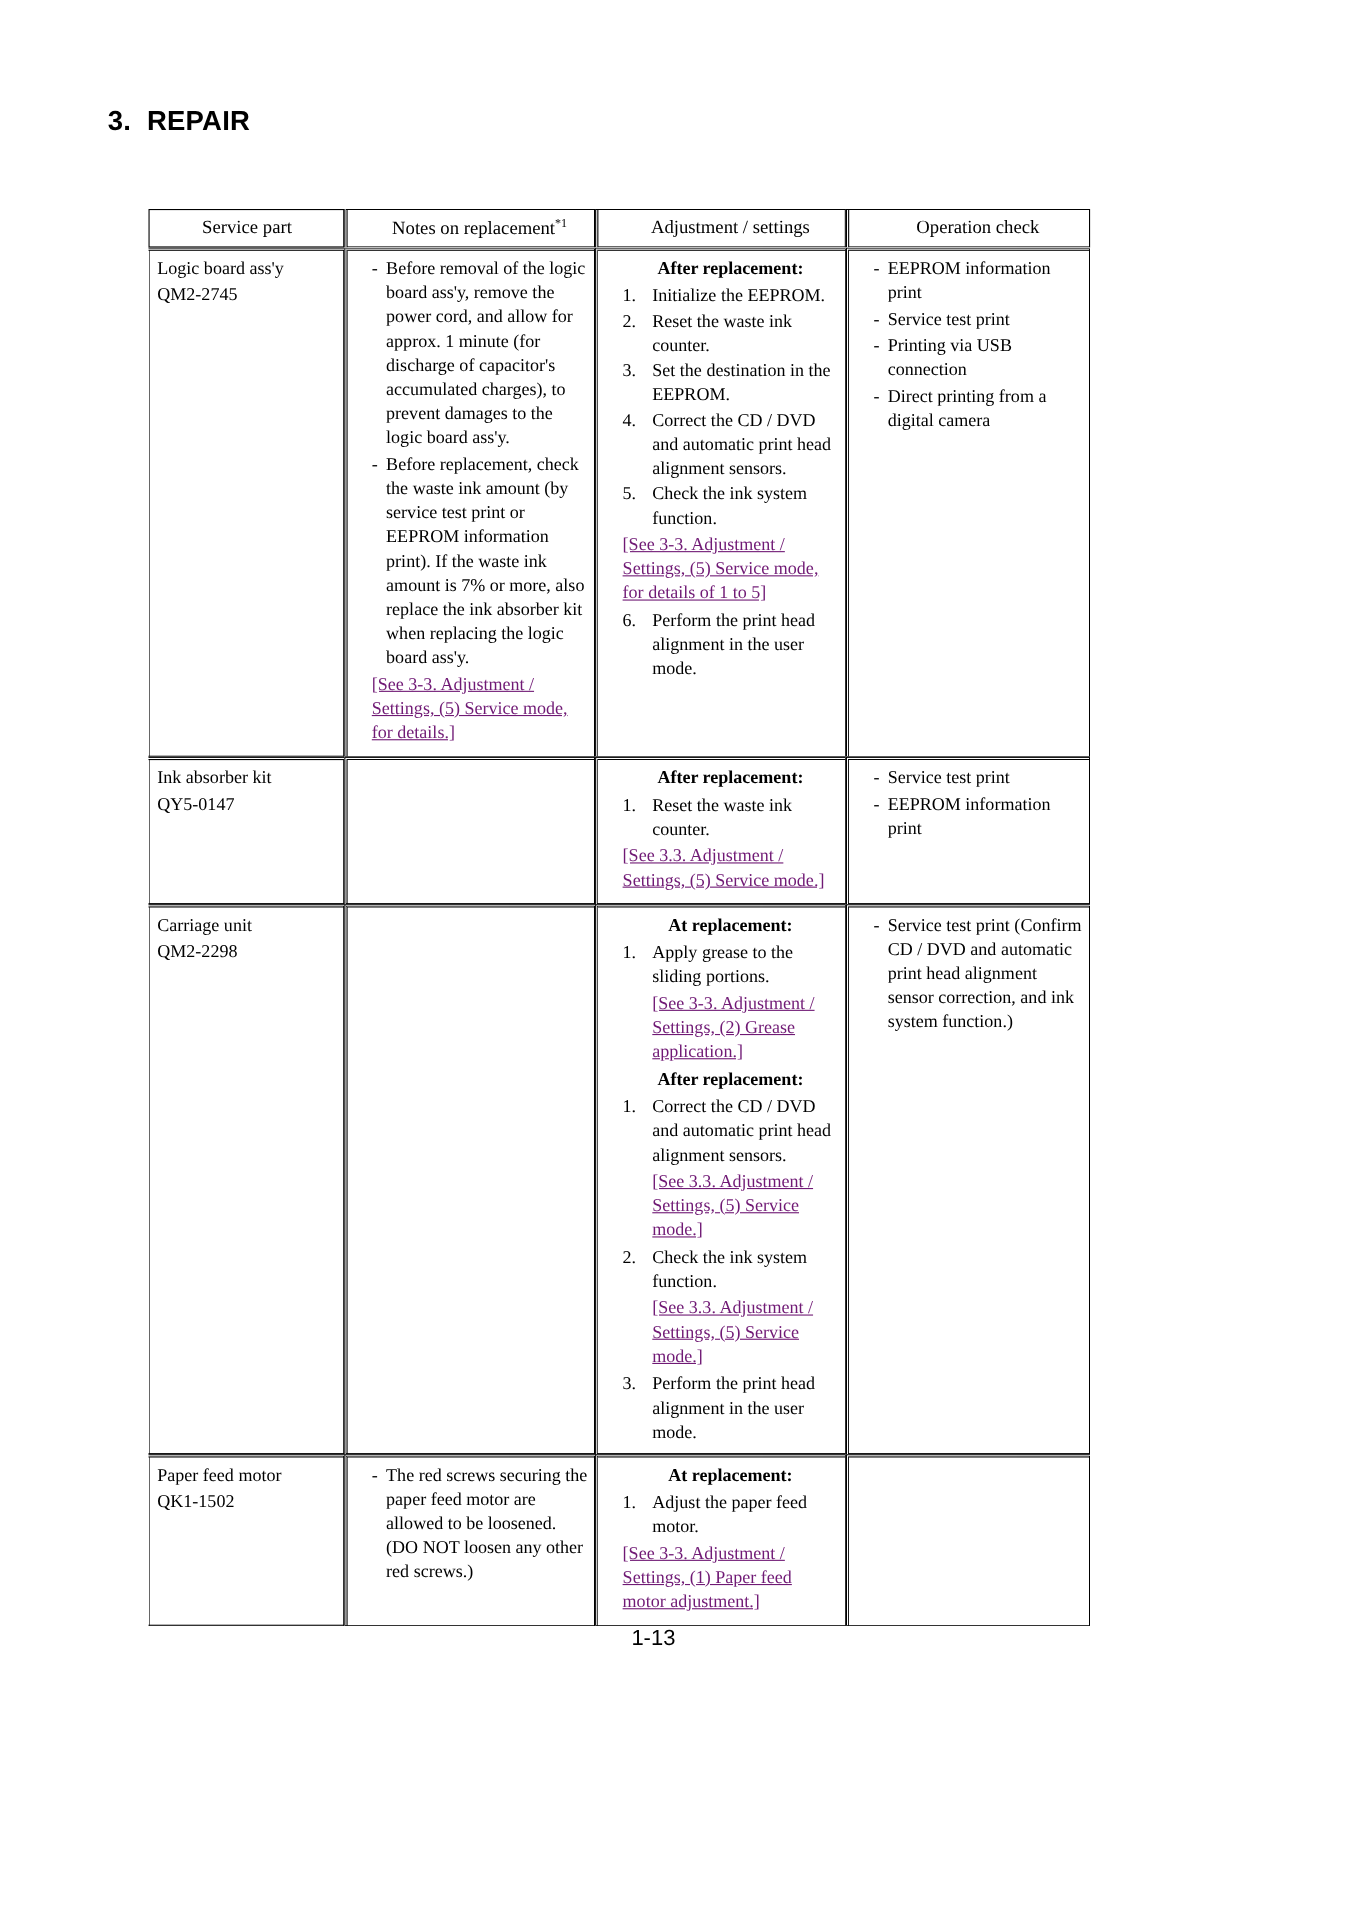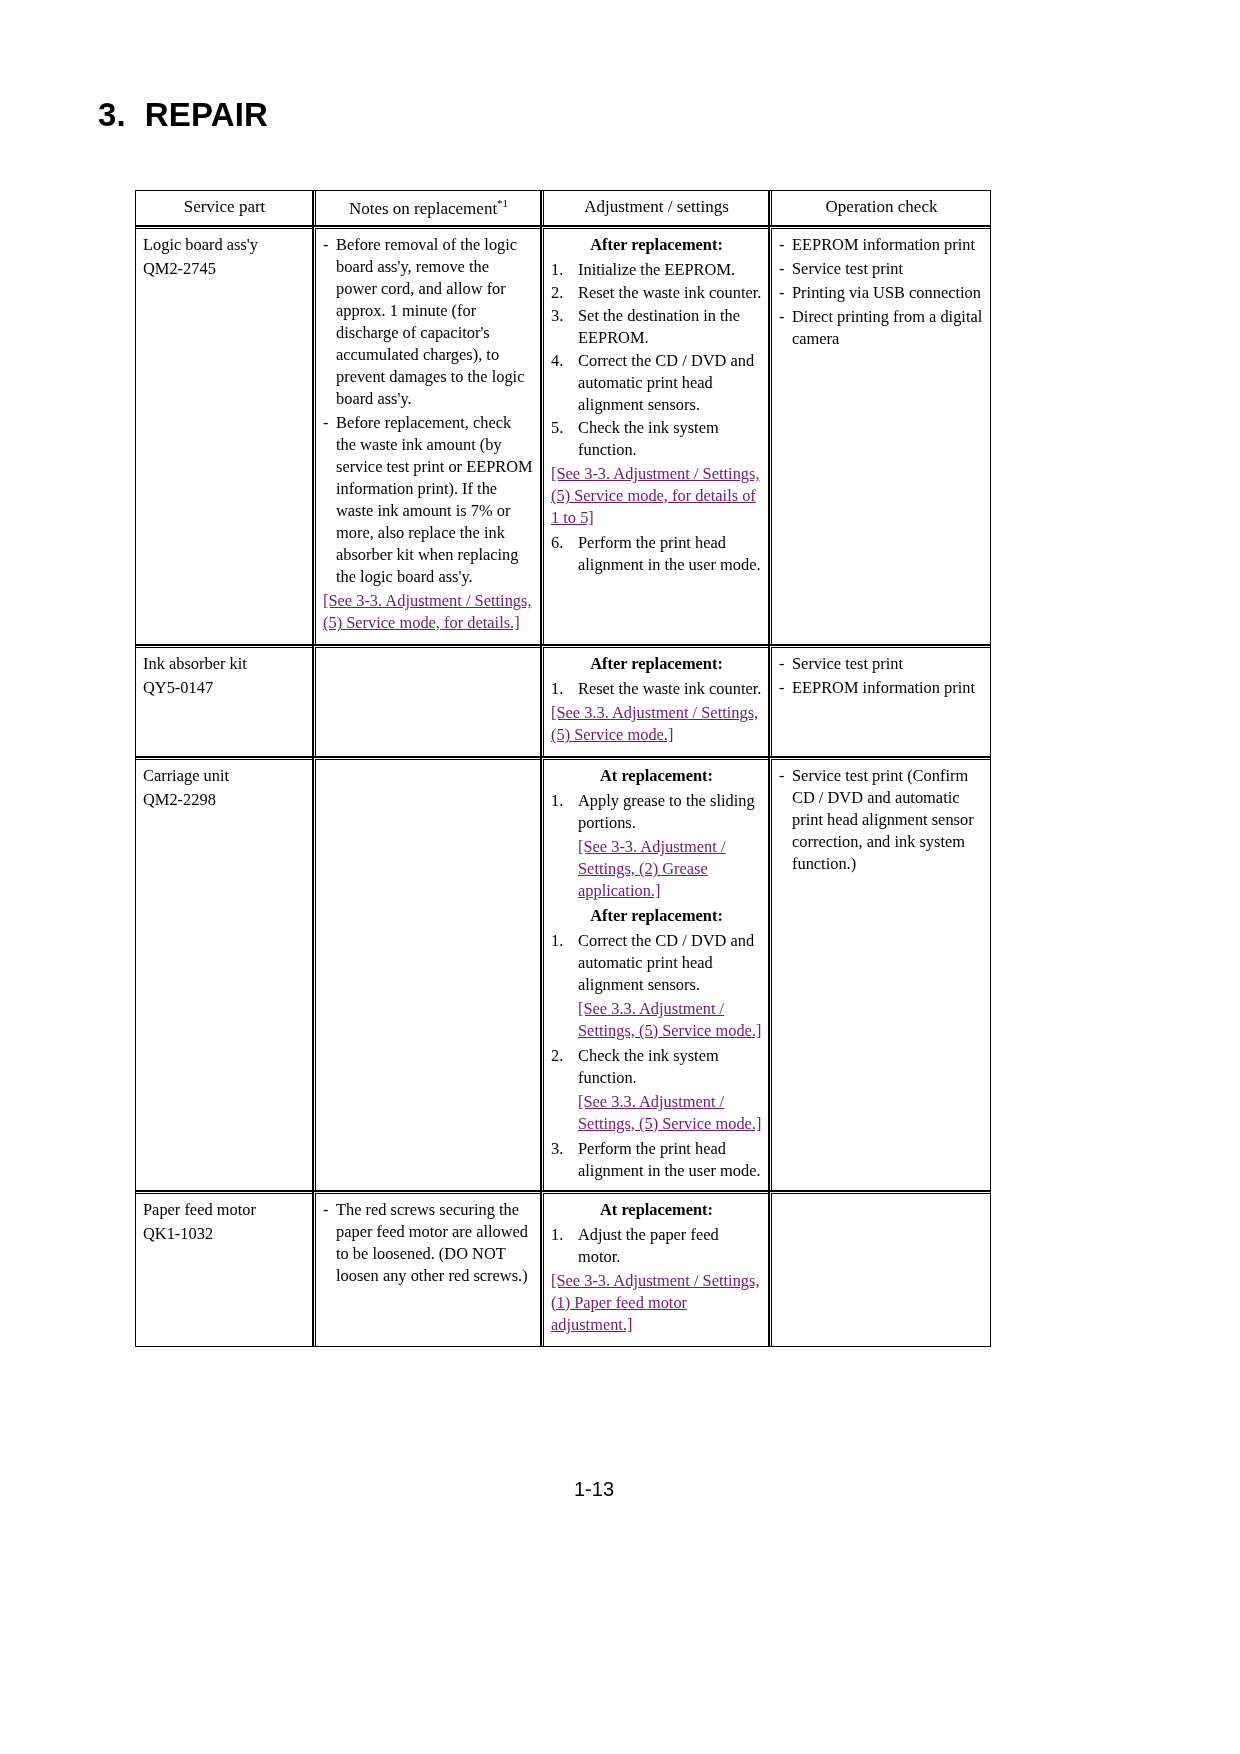--- a/index.html
+++ b/index.html
@@ -23,21 +23,21 @@
     padding: 0;
   }
 
   
   .h1 {
     position: absolute;
     left: 98px;
     top: 96px;
     font-family: "Liberation Sans", "DejaVu Sans", sans-serif;
     font-weight: bold;
-    font-size: 33px;
+    font-size: 25px;
     letter-spacing: 0.2px;
     white-space: pre;
   }
   .h2 {
     position: absolute;
     left: 115px;
     top: 155px;
     font-family: "Liberation Sans", "DejaVu Sans", sans-serif;
     font-weight: bold;
     font-size: 19.5px;
@@ -62,20 +62,21 @@
     vertical-align: top;
     padding: 5px 6px 7px 7px;
     font-size: 16.4px;
     line-height: 1.34;
     border: 1.6px solid #000;
     background: #fff;
   }
   
   table.doc td.dbl, table.doc th.dbl {
     border-left: 3.5px double #000;
+    padding-left: 22px;
   }
   table.doc tr.hdr th {
     text-align: center;
     font-weight: normal;
     padding-top: 5px;
     padding-bottom: 5px;
     font-size: 17px;
   }
   table.doc tr.hdr th .sup {
     font-size: 11px;
@@ -258,21 +259,21 @@
           <td class="dbl">
             <ul class="dash">
               <li>Service test print (Confirm CD / DVD and automatic print head alignment sensor correction, and ink system function.)</li>
             </ul>
           </td>
         </tr>
 
         <tr class="body-row">
           <td>
             <div class="plain-p">Paper feed motor</div>
-            <div class="plain-p">QK1-1032</div>
+            <div class="plain-p">QK1-1502</div>
           </td>
           <td class="dbl">
             <ul class="dash">
               <li>The red screws securing the paper feed motor are allowed to be loosened. (DO NOT loosen any other red screws.)</li>
             </ul>
           </td>
           <td class="dbl">
             <div class="lbl bold">At replacement:</div>
             <ol class="num">
               <li><span class="n">1.</span><span>Adjust the paper feed motor.</span></li>

